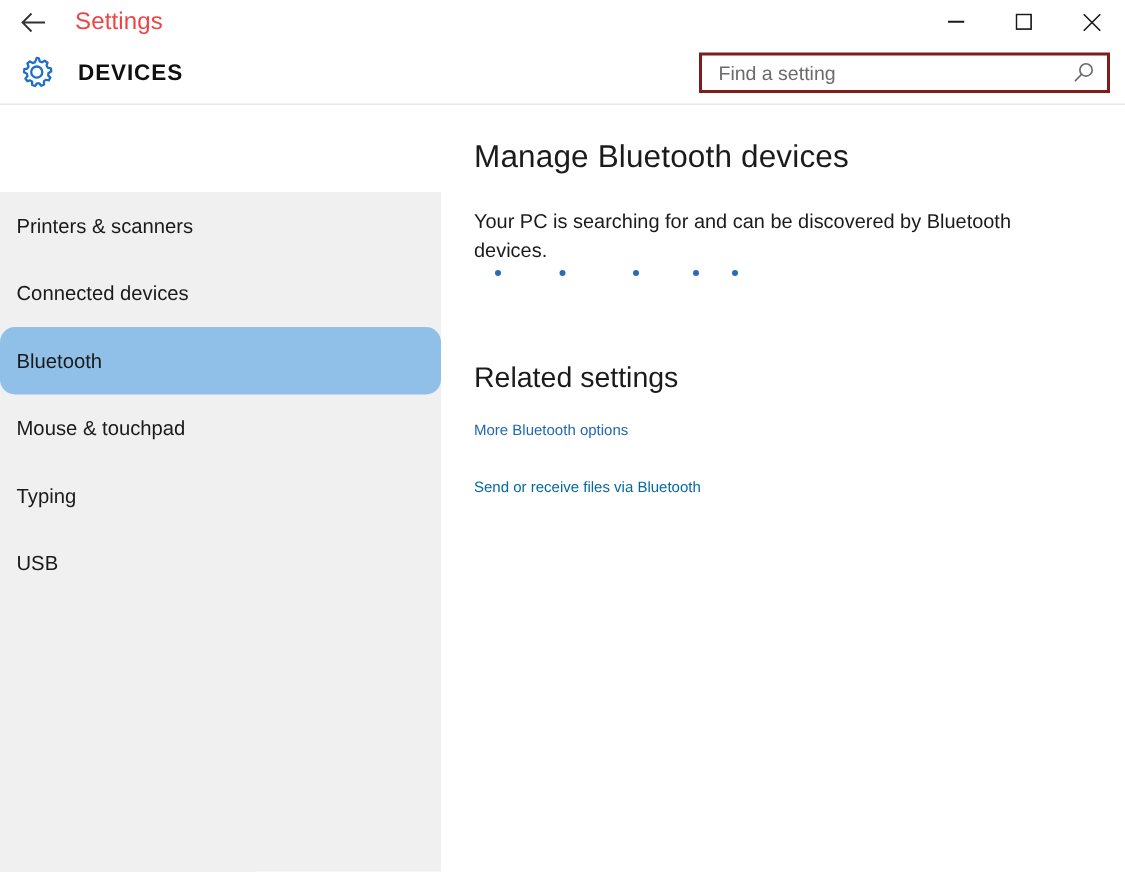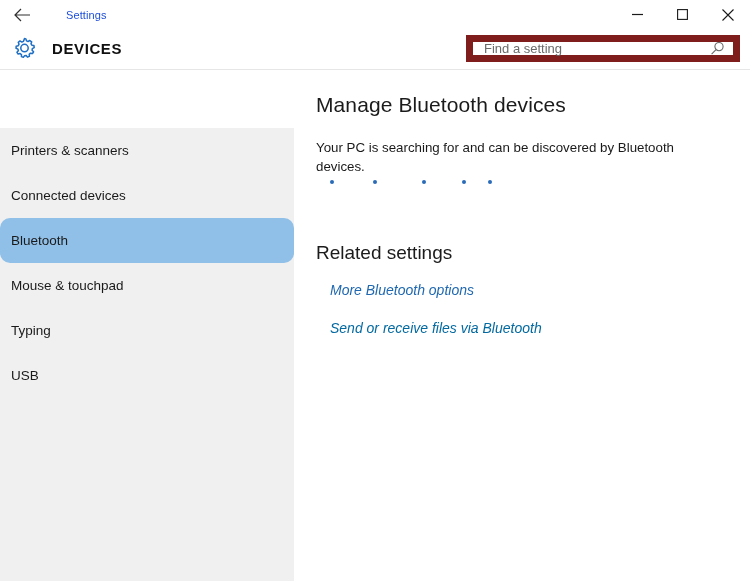--- a/index.html
+++ b/index.html
@@ -29,23 +29,23 @@
     background: #ffffff;
     display: flex;
     align-items: center;
   }
   .back-btn {
     width: 44px; height: 29px;
     display: flex; align-items: center; justify-content: center;
   }
   .back-btn svg { display: block; }
   .titlebar-title {
-    font-size: 11px;
-    color: #1d4ed8;
-    margin-left: 22px;
+    font-size: 16px;
+    color: #ef4444;
+    margin-left: 6px;
     letter-spacing: 0.1px;
   }
   .win-controls {
     position: absolute;
     right: 0; top: 0;
     height: 29px;
     display: flex;
   }
   .win-btn {
     width: 45px; height: 29px;
@@ -73,21 +73,21 @@
     left: 52px; top: 11px;
     font-size: 15px;
     font-weight: 600;
     letter-spacing: 0.6px;
     color: #101010;
   }
   .searchbox {
     position: absolute;
     left: 466px; top: 6px;
     width: 274px; height: 27px;
-    border: 7px solid #7f1d1d;
+    border: 2px solid #7f1d1d;
     background: #ffffff;
     box-sizing: border-box;
     display: flex;
     align-items: center;
   }
   .search-input {
     border: none;
     outline: none;
     background: transparent;
     font-family: "Liberation Sans", sans-serif;
@@ -174,26 +174,25 @@
   }
   .related-title {
     position: absolute;
     left: 22px; top: 172px;
     font-size: 19px;
     font-weight: 400;
     color: #1b1b1b;
   }
   .link {
     position: absolute;
-    left: 36px;
-    font-size: 14px;
+    left: 22px;
+    font-size: 10px;
     color: #1f68b0;
     text-decoration: none;
     cursor: pointer;
-    font-style: italic;
   }
   .link-1 { top: 212px; }
   .link-2 { top: 250px; }
 </style>
 </head>
 <body>
 
 <div class="window">
 
   <div class="titlebar">

